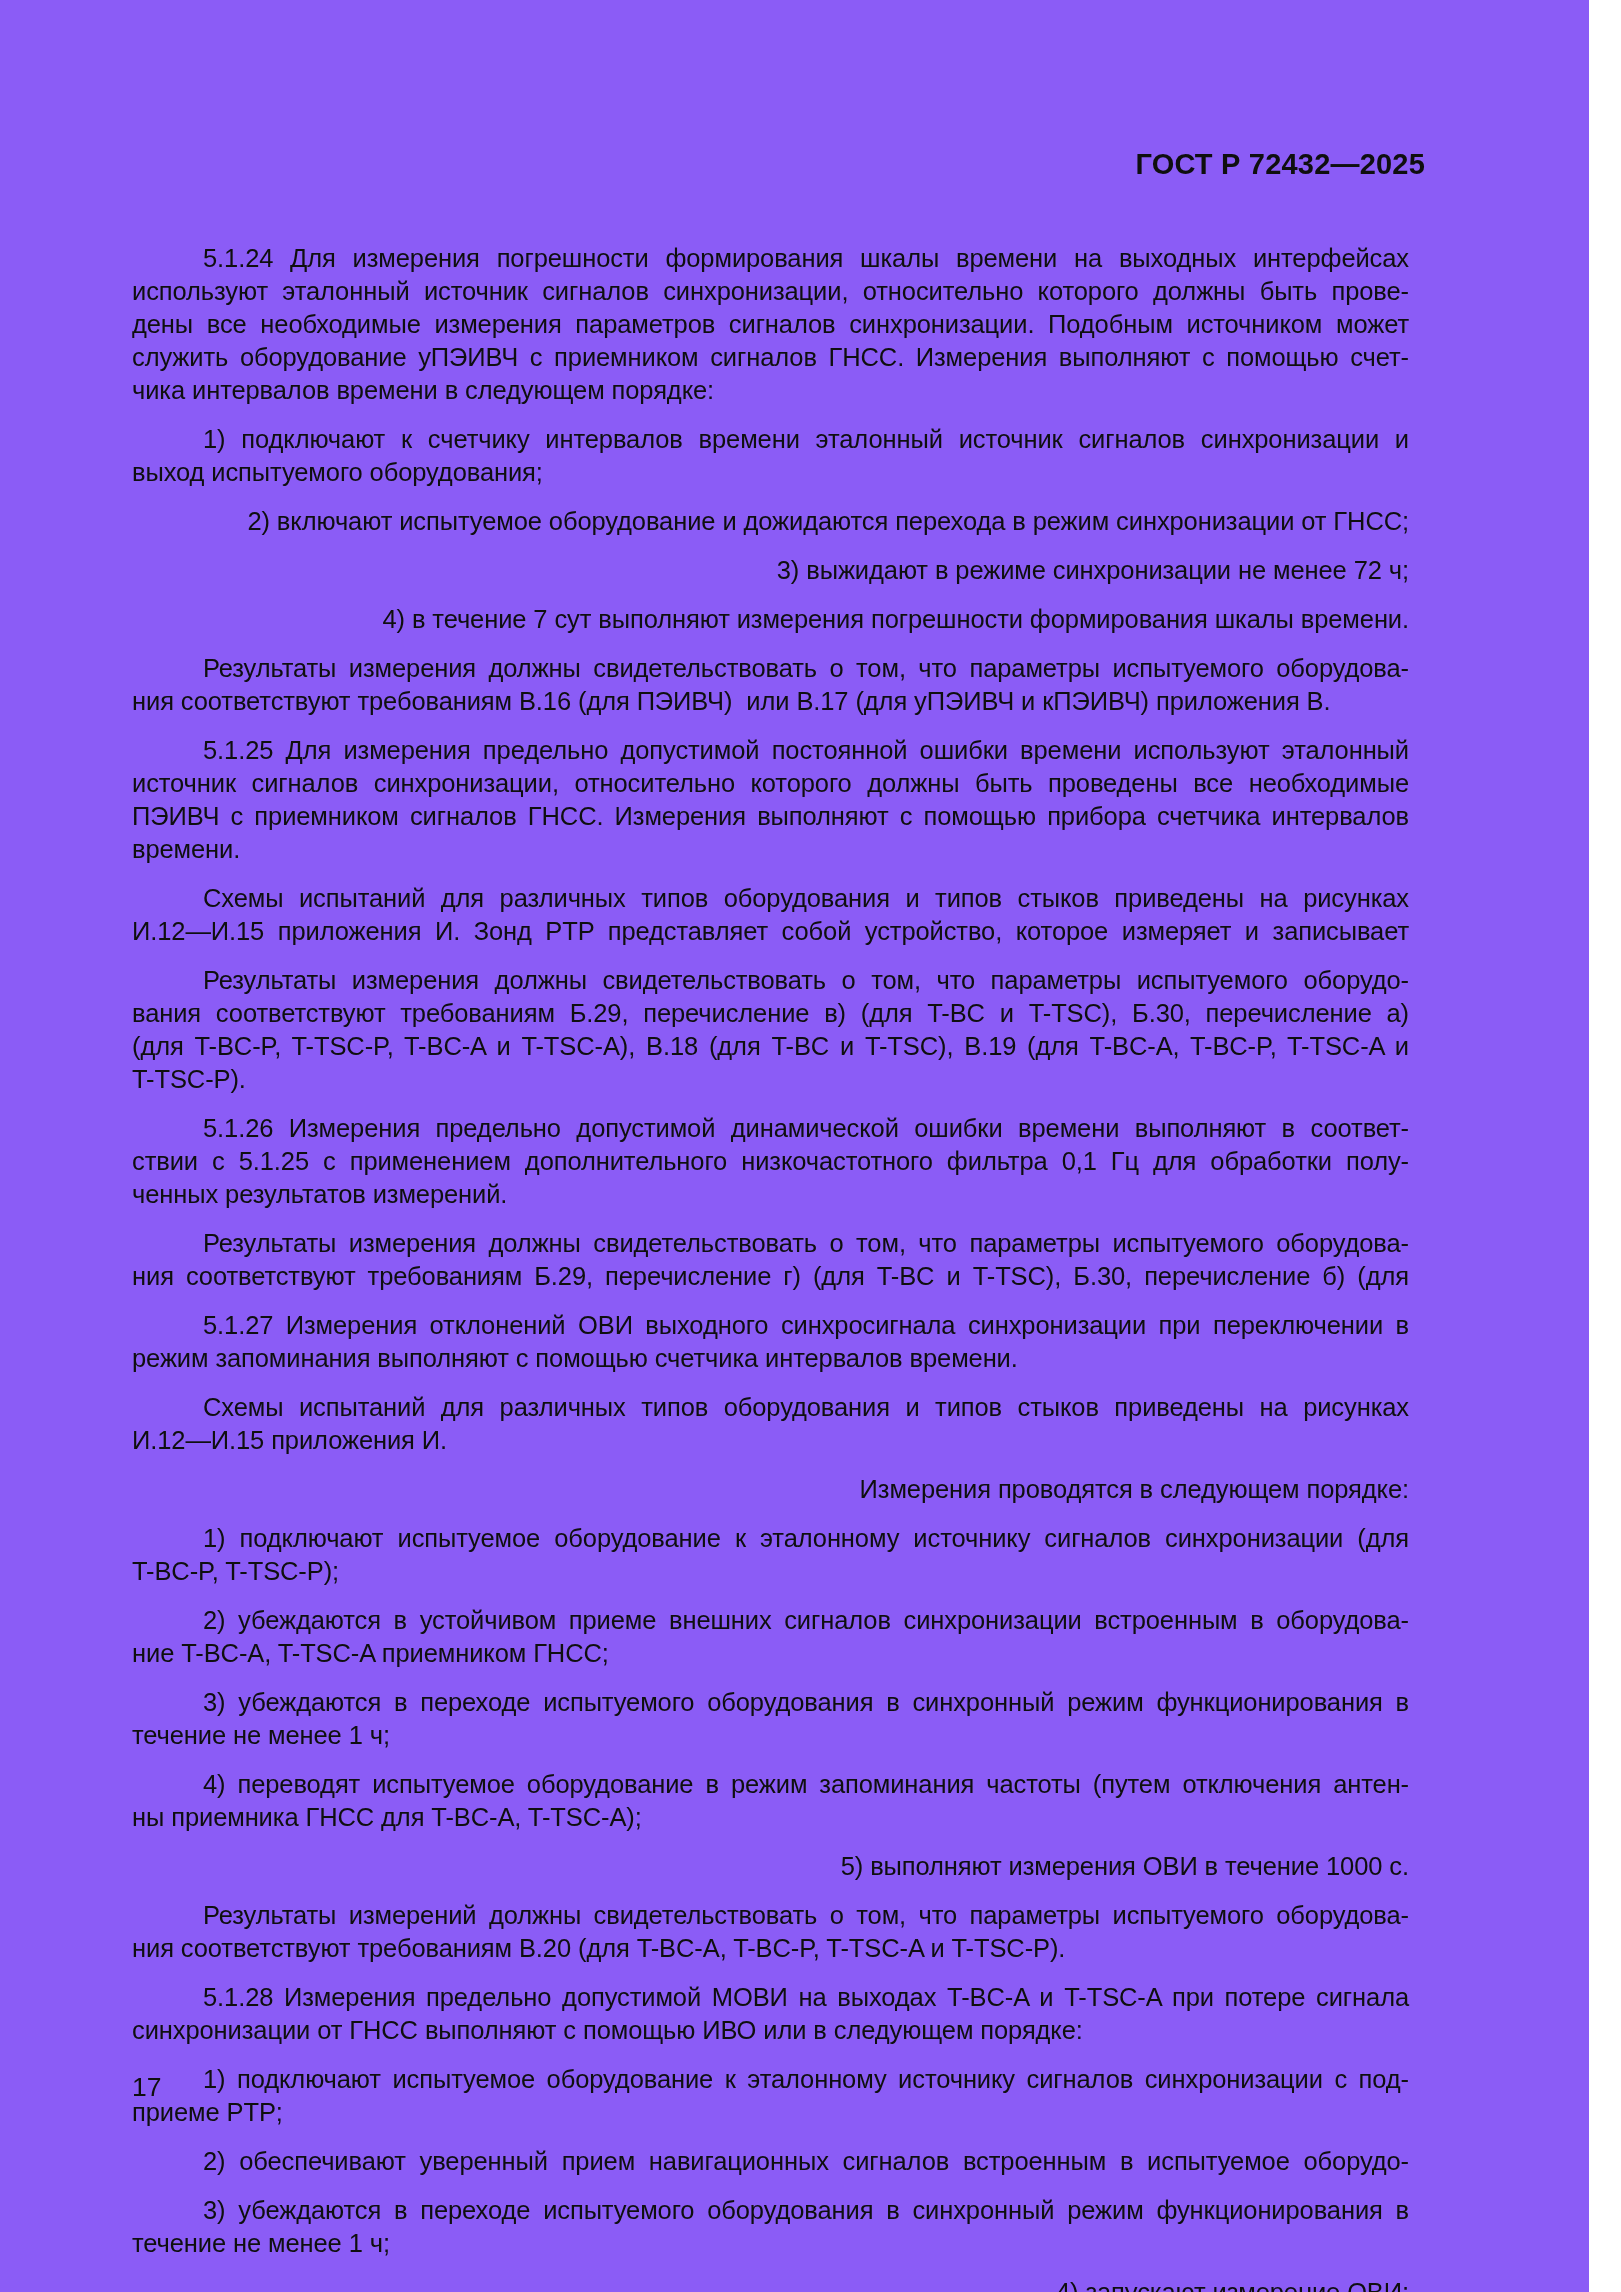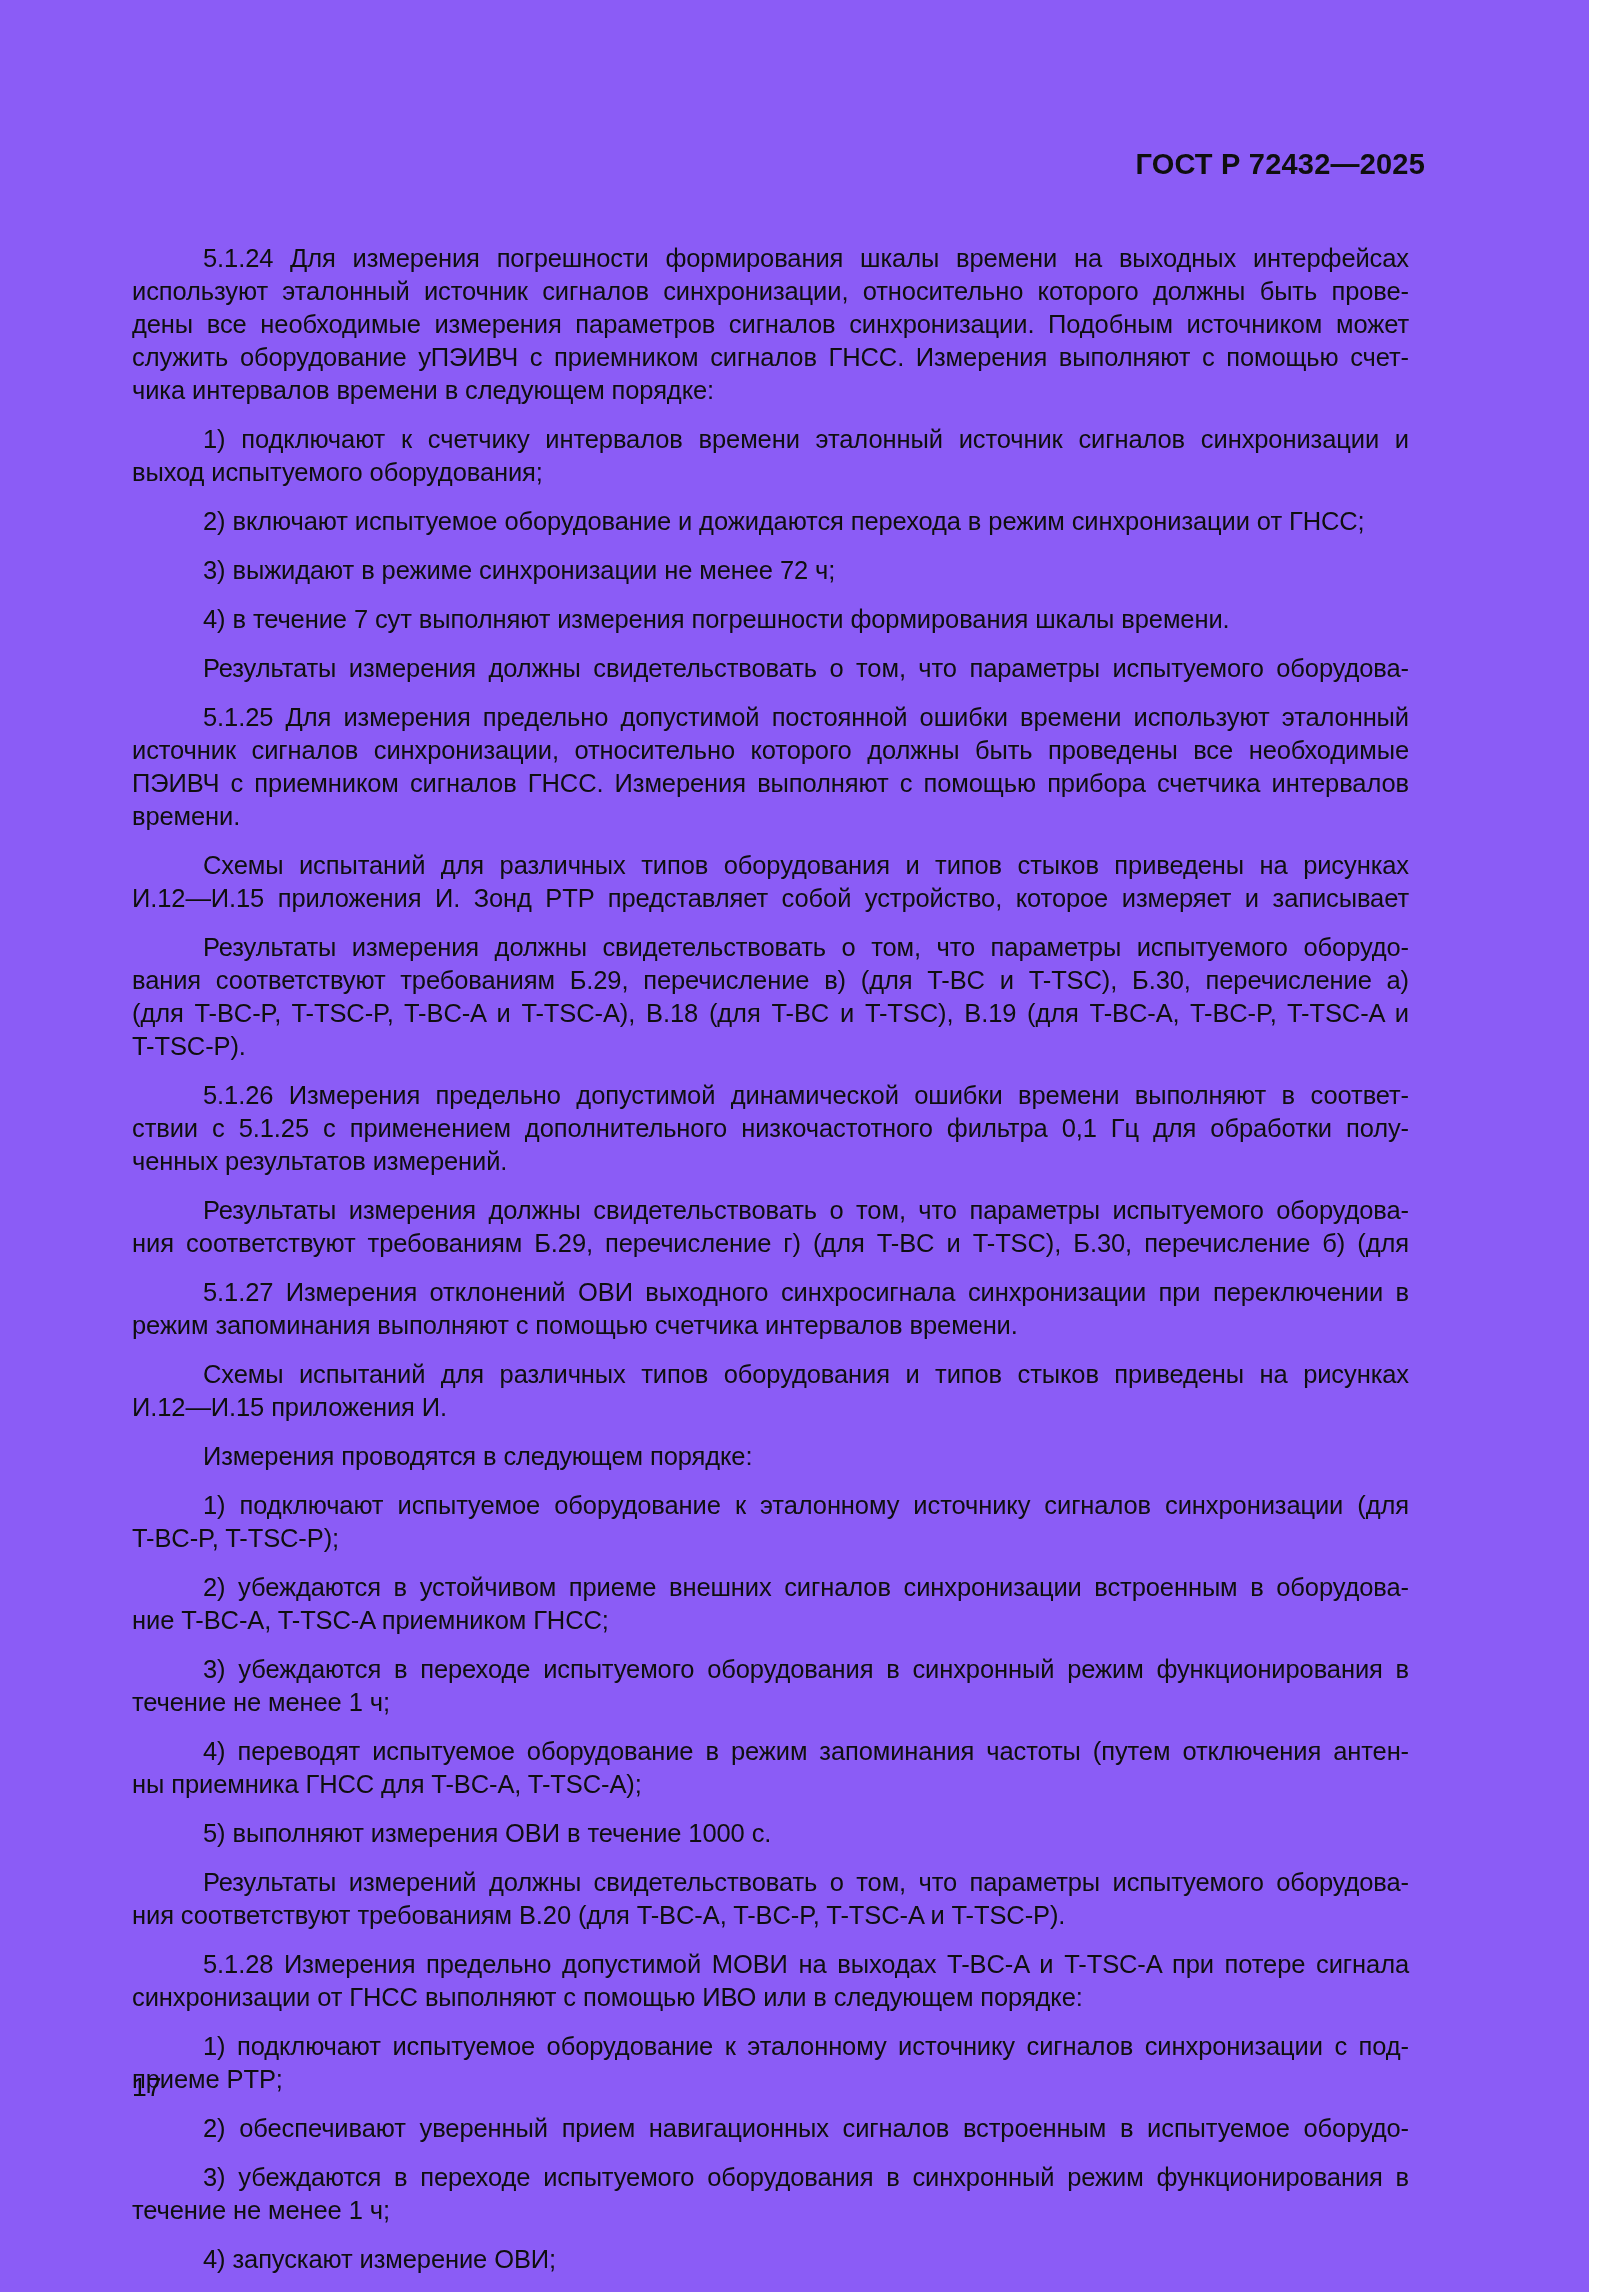--- a/index.html
+++ b/index.html
@@ -44,20 +44,21 @@
     text-align: left;
     white-space: normal;
   }
   .line.just {
     text-align: justify;
     text-align-last: justify;
     -moz-text-align-last: justify;
   }
   .line.first {
     text-indent: 71px;
+    text-align: right;
   }
   .page-number {
     position: absolute;
     top: 2071px;
     left: 132px;
     width: 1309px;
     text-align: left;
     font-size: 26.5px;
     line-height: 32px;
   }
@@ -84,20 +85,21 @@
         <div class="line first">2) включают испытуемое оборудование и дожидаются перехода в режим синхронизации от ГНСС;</div>
       </div>
       <div class="paragraph">
         <div class="line first">3) выжидают в режиме синхронизации не менее 72 ч;</div>
       </div>
       <div class="paragraph">
         <div class="line first">4) в течение 7 сут выполняют измерения погрешности формирования шкалы времени.</div>
       </div>
       <div class="paragraph">
         <div class="line first just">Результаты измерения должны свидетельствовать о том, что параметры испытуемого оборудова-</div>
+        <div class="line">ния соответствуют требованиям В.16 (для ПЭИВЧ)&nbsp; или В.17 (для уПЭИВЧ и кПЭИВЧ) приложения В.</div>
       </div>
       <div class="paragraph">
         <div class="line first just">5.1.25 Для измерения предельно допустимой постоянной ошибки времени используют эталонный</div>
         <div class="line just">источник сигналов синхронизации, относительно которого должны быть проведены все необходимые</div>
         <div class="line just">ПЭИВЧ с приемником сигналов ГНСС. Измерения выполняют с помощью прибора счетчика интервалов</div>
         <div class="line">времени.</div>
       </div>
       <div class="paragraph">
         <div class="line first just">Схемы испытаний для различных типов оборудования и типов стыков приведены на рисунках</div>
         <div class="line just">И.12—И.15 приложения И. Зонд PTP представляет собой устройство, которое измеряет и записывает</div>

